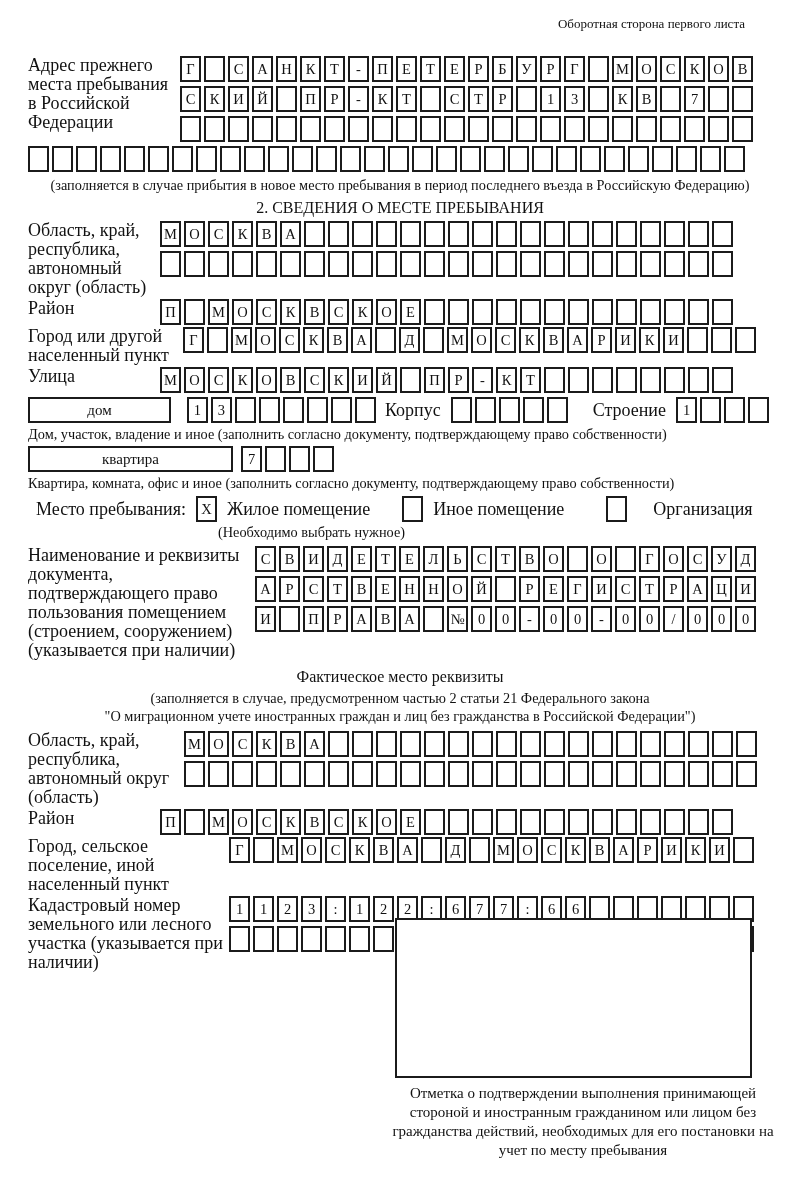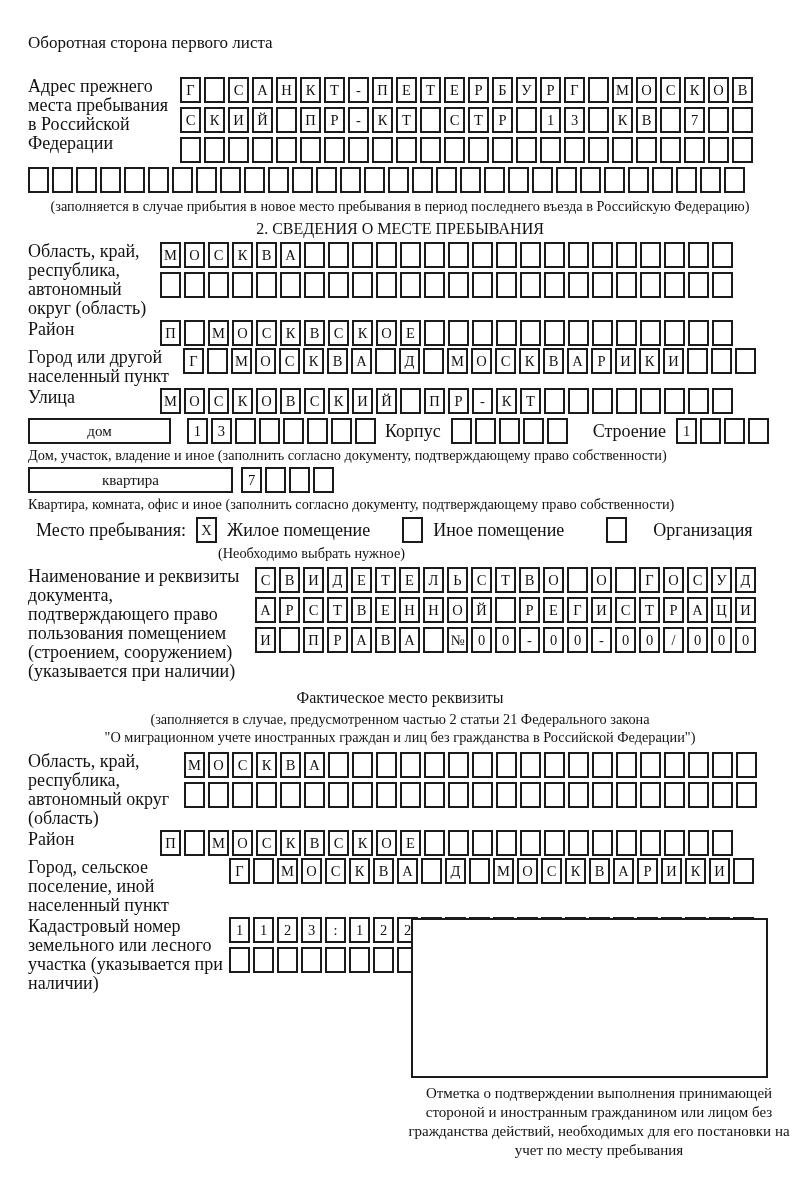--- a/index.html
+++ b/index.html
@@ -1,39 +1,39 @@
 <!DOCTYPE html>
 <html><head>
 <meta charset="utf-8">
 <style>
   html,body{margin:0;padding:0;background:#fff;}
   body{width:800px;height:1180px;position:relative;color:#111;
        font-family:"Liberation Serif", serif;}
   .page{position:relative;width:800px;height:1180px;box-sizing:border-box;
         padding:0 28px;overflow:hidden;}
-  .top-note{padding-top:33px;padding-right:27px;
-            font-size:17px;}
+  .top-note{padding-top:16px;padding-right:27px;text-align:right;
+            font-size:13px;}
   
   .cells{display:flex;}
   .cells + .cells{margin-top:4px;}
   .cell{flex:0 0 auto;box-sizing:content-box;width:17px;height:22px;
         border:2px solid #1b1b1b;margin-right:3px;display:flex;
         align-items:center;justify-content:center;font-size:14.5px;
         background:#fff;}
   
   .field{display:flex;align-items:flex-start;}
   .flabel{font-size:18px;line-height:19px;flex:0 0 auto;}
   .caption{font-size:14.3px;line-height:18px;}
   .center{text-align:center;}
   .sec-title{font-weight:normal;font-size:16px;text-align:center;}
   .boxfield{box-sizing:content-box;border:2px solid #1b1b1b;height:22px;
             display:flex;align-items:center;justify-content:center;
             font-size:15px;background:#fff;}
   .inline-row{display:flex;align-items:center;}
-  .stamp-wrap{position:absolute;left:411px;top:918px;width:390px;}
+  .stamp-wrap{position:absolute;left:395px;top:918px;width:390px;}
   .stamp-box{box-sizing:border-box;width:357px;height:160px;
              border:2px solid #1b1b1b;background:#fff;}
   .stamp-caption{width:390px;margin-left:-7px;margin-top:6px;
                  font-size:15px;line-height:19px;text-align:center;}
   
   .mt2{margin-top:2px;}.mt3{margin-top:3px;}.mt4{margin-top:4px;}
   .mt5{margin-top:5px;}.mt6{margin-top:6px;}.mt8{margin-top:8px;}
   .mt24{margin-top:24px;}
 </style>
 </head>

